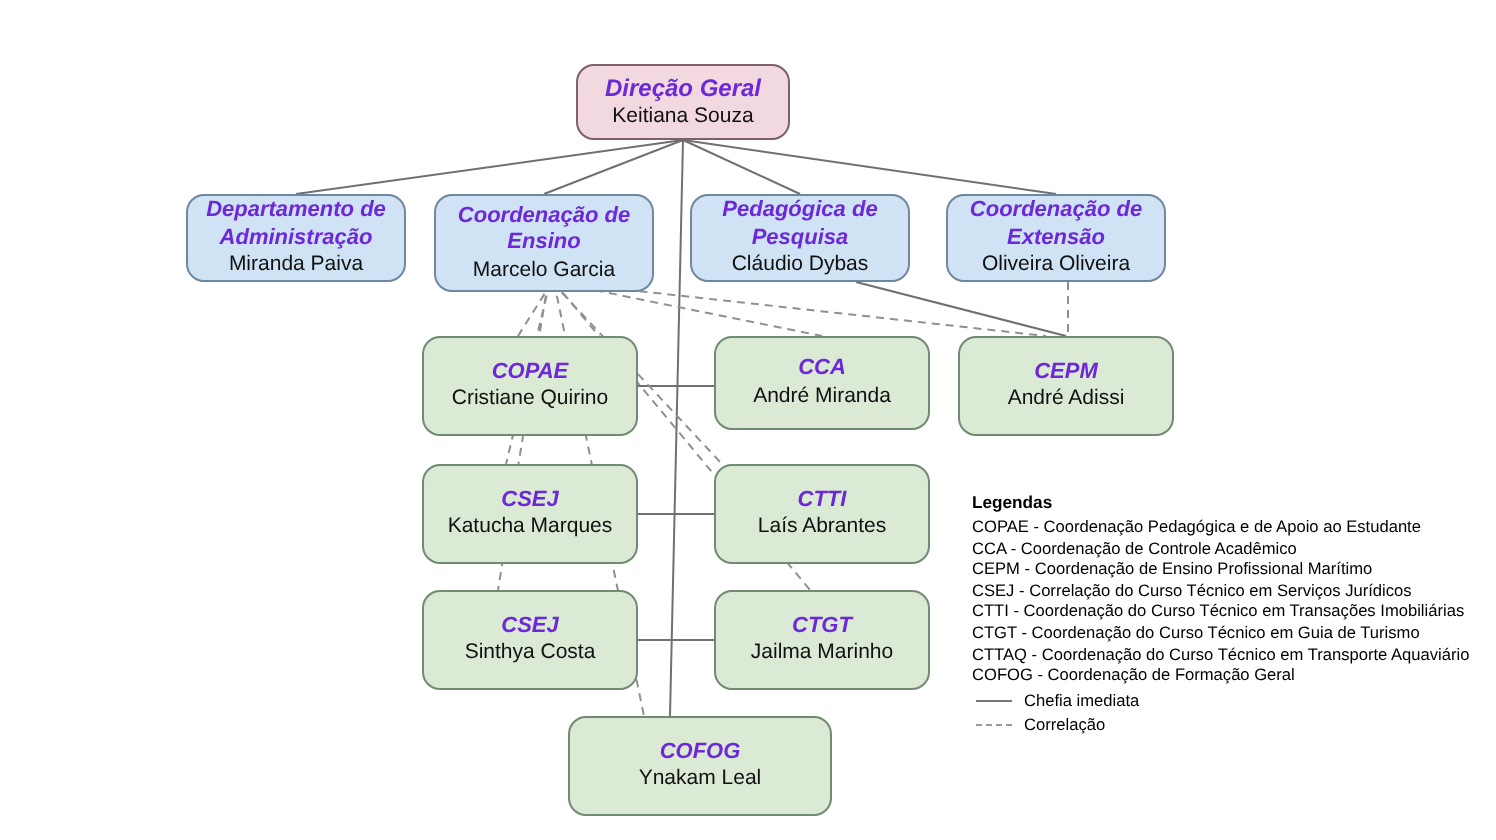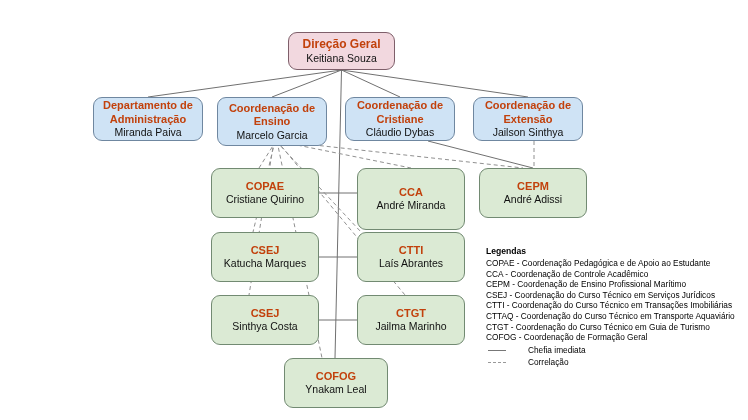--- a/index.html
+++ b/index.html
@@ -7,30 +7,30 @@
     position:relative;width:748px;height:420px;background:#ffffff;
     font-family:"Liberation Sans",sans-serif;overflow:hidden;
   }
   #edges{position:absolute;left:0;top:0;z-index:0;}
   .node{
     position:absolute;z-index:1;box-sizing:border-box;
     border:1px solid #666;border-radius:9px;
     display:flex;flex-direction:column;align-items:center;justify-content:center;
     text-align:center;padding:2px 4px;line-height:1.22;
   }
-  .node .title{font-weight:bold;font-size:11px;color:#c2410c;}
+  .node .title{font-weight:bold;font-size:11px;color:#6d28d9;font-style:italic;}
   .node .person{font-size:10.5px;color:#111;}
   .node.root .title{font-size:12px;}
   #legend{
     position:absolute;left:486px;top:234px;z-index:1;width:258px;
     font-size:8.3px;color:#000;line-height:1.28;white-space:nowrap;margin-top:12px;
   }
   #legend .heading{font-weight:bold;font-size:8.6px;margin-bottom:1px;}
   .legend-item{display:block;}
-  .legend-key{display:flex;align-items:center;gap:22px;margin-top:2px;}
+  .legend-key{display:flex;align-items:center;gap:6px;margin-top:2px;}
   .key-sample{display:inline-block;width:18px;height:0;margin-left:2px;}
   .key-sample.solid{border-top:1.4px solid #777;}
   .key-sample.dashed{border-top:1.4px dashed #999;}
 </style>
 </head>
 <body>
 
 <div id="canvas">
   <svg id="edges" width="748" height="420">
       <line x1="341.5" y1="70" x2="148" y2="97" stroke="#707070" stroke-width="1"></line>
@@ -59,32 +59,32 @@
   </div>
       <div class="node" style="left: 93px; top: 97px; width: 110px; height: 44px; background: rgb(207, 227, 245); border-color: rgb(111, 135, 160); justify-content: center;">
     <span class="title">Departamento de Administração</span>
     <span class="person">Miranda Paiva</span>
   </div>
       <div class="node" style="left: 217px; top: 97px; width: 110px; height: 49px; background: rgb(207, 227, 245); border-color: rgb(111, 135, 160);">
     <span class="title">Coordenação de Ensino</span>
     <span class="person">Marcelo Garcia</span>
   </div>
       <div class="node" style="left: 345px; top: 97px; width: 110px; height: 44px; background: rgb(207, 227, 245); border-color: rgb(111, 135, 160);">
-    <span class="title">Coordenação de Cristiane</span>
+    <span class="title">Pedagógica de Pesquisa</span>
     <span class="person">Cláudio Dybas</span>
   </div>
       <div class="node" style="left: 473px; top: 97px; width: 110px; height: 44px; background: rgb(207, 227, 245); border-color: rgb(111, 135, 160);">
     <span class="title">Coordenação de Extensão</span>
-    <span class="person">Jailson Sinthya</span>
+    <span class="person">Oliveira Oliveira</span>
   </div>
       <div class="node" style="left: 211px; top: 168px; width: 108px; height: 50px; background: rgb(219, 234, 212); border-color: rgb(114, 138, 114);">
     <span class="title">COPAE</span>
     <span class="person">Cristiane Quirino</span>
   </div>
-      <div class="node" style="left: 357px; top: 168px; width: 108px; height: 62px; background: rgb(219, 234, 212); border-color: rgb(114, 138, 114);">
+      <div class="node" style="left: 357px; top: 168px; width: 108px; height: 47px; background: rgb(219, 234, 212); border-color: rgb(114, 138, 114);">
     <span class="title">CCA</span>
     <span class="person">André Miranda</span>
   </div>
       <div class="node" style="left: 479px; top: 168px; width: 108px; height: 50px; background: rgb(219, 234, 212); border-color: rgb(114, 138, 114);">
     <span class="title">CEPM</span>
     <span class="person">André Adissi</span>
   </div>
       <div class="node" style="left: 211px; top: 232px; width: 108px; height: 50px; background: rgb(219, 234, 212); border-color: rgb(114, 138, 114); justify-content: center;">
     <span class="title">CSEJ</span>
     <span class="person">Katucha Marques</span>
@@ -94,35 +94,35 @@
     <span class="person">Laís Abrantes</span>
   </div>
       <div class="node" style="left: 211px; top: 295px; width: 108px; height: 50px; background: rgb(219, 234, 212); border-color: rgb(114, 138, 114);">
     <span class="title">CSEJ</span>
     <span class="person">Sinthya Costa</span>
   </div>
       <div class="node" style="left: 357px; top: 295px; width: 108px; height: 50px; background: rgb(219, 234, 212); border-color: rgb(114, 138, 114);">
     <span class="title">CTGT</span>
     <span class="person">Jailma Marinho</span>
   </div>
-      <div class="node" style="left: 284px; top: 358px; width: 104px; height: 50px; background: rgb(219, 234, 212); border-color: rgb(114, 138, 114);">
+      <div class="node" style="left: 284px; top: 358px; width: 132px; height: 50px; background: rgb(219, 234, 212); border-color: rgb(114, 138, 114);">
     <span class="title">COFOG</span>
     <span class="person">Ynakam Leal</span>
   </div>
     </div>
   <div id="legend">
     <div class="heading">Legendas</div>
     <div id="legend-items">
         <span class="legend-item">COPAE - Coordenação Pedagógica e de Apoio ao Estudante</span>
         <span class="legend-item">CCA - Coordenação de Controle Acadêmico</span>
         <span class="legend-item">CEPM - Coordenação de Ensino Profissional Marítimo</span>
-        <span class="legend-item">CSEJ - Coordenação do Curso Técnico em Serviços Jurídicos</span>
+        <span class="legend-item">CSEJ - Correlação do Curso Técnico em Serviços Jurídicos</span>
         <span class="legend-item">CTTI - Coordenação do Curso Técnico em Transações Imobiliárias</span>
+        <span class="legend-item">CTGT - Coordenação do Curso Técnico em Guia de Turismo</span>
         <span class="legend-item">CTTAQ - Coordenação do Curso Técnico em Transporte Aquaviário</span>
-        <span class="legend-item">CTGT - Coordenação do Curso Técnico em Guia de Turismo</span>
         <span class="legend-item">COFOG -  Coordenação de Formação Geral</span>
       </div>
     <div id="legend-keys">
         <div class="legend-key">
           <span class="key-sample solid"></span>
           <span>Chefia imediata</span>
         </div>
         <div class="legend-key">
           <span class="key-sample dashed"></span>
           <span>Correlação</span>

